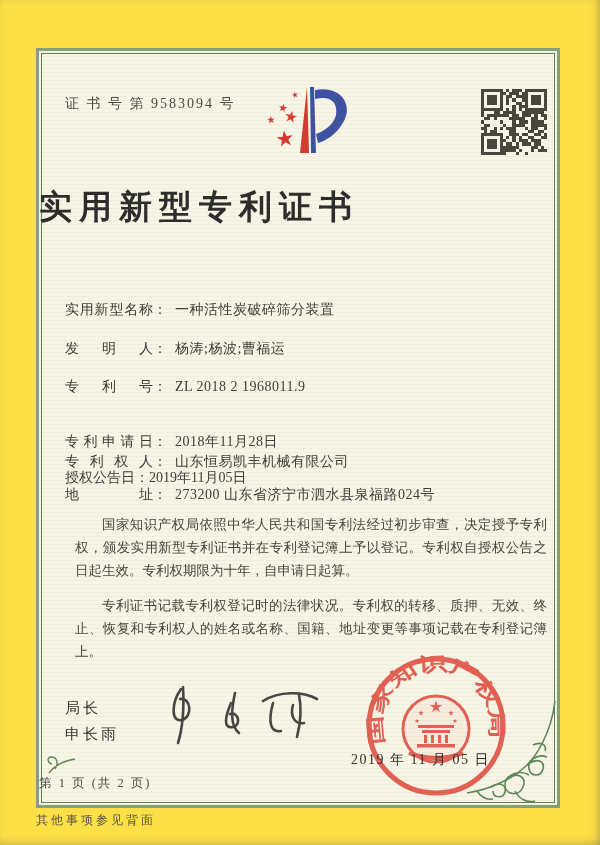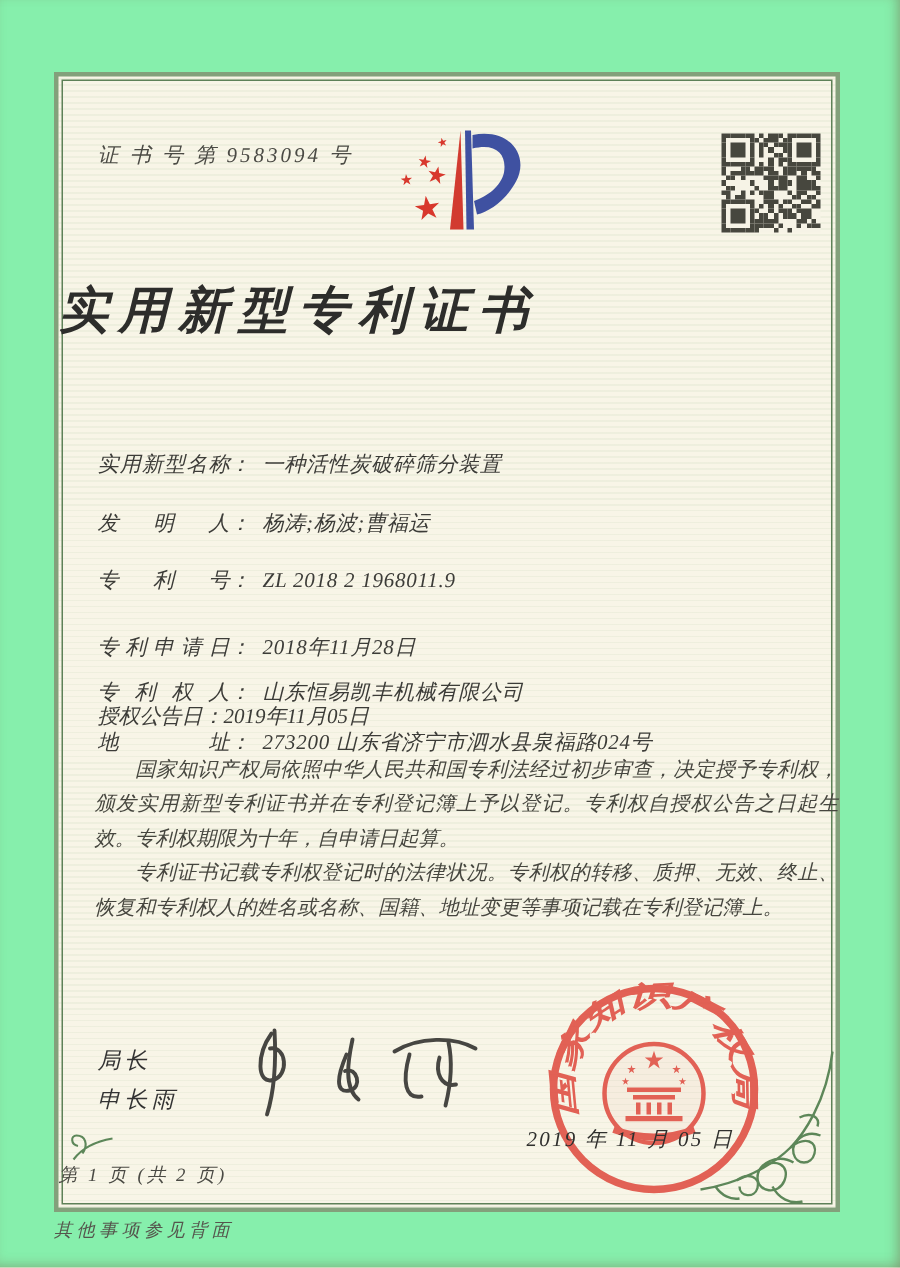--- a/index.html
+++ b/index.html
@@ -3,23 +3,22 @@
 <meta charset="utf-8">
 <style>
   html,body{margin:0;padding:0;}
   body{
     width:600px;height:845px;overflow:hidden;
     font-family:"Liberation Serif","DejaVu Serif",serif;
     background:#efe8d3;
   }
   .page{
     position:relative;width:600px;height:845px;
-    background:#86efac;
+    background:#fde047;
     box-shadow:inset -6px 0 8px -4px rgba(120,110,80,.45), inset 0 -6px 8px -4px rgba(120,110,80,.35);
-    font-style:italic;
   }
   .frame{
     position:absolute;left:36px;top:48px;width:518px;height:754px;
     border:3px solid #83a07b;
     background:
       repeating-linear-gradient(0deg, rgba(150,185,140,.10) 0 1px, rgba(0,0,0,0) 1px 4px),
       #f8f5e7;
   }
   .frame-inner{
     position:absolute;inset:2px;border:1px solid #5e8158;pointer-events:none;
@@ -43,21 +42,21 @@
   .frow{position:absolute;left:0;white-space:nowrap;margin-top:48px;}
   .flabel{display:inline-block;width:88px;text-align:justify;text-align-last:justify;vertical-align:top;}
   .fcolon{display:inline-block;margin-right:8px;}
   .fvalue{letter-spacing:.5px;}
   .grant{position:absolute;left:26px;top:418px;width:492px;font-size:14px;color:#3c3c38;white-space:nowrap;}
   .grant .g2{position:absolute;left:238px;top:0;}
   .legal{
     position:absolute;left:24px;top:450px;width:496px;
     font-size:13.5px;line-height:23px;color:#46463f;text-align:justify;
   }
-  .legal p{margin:0;text-indent:2em;}
+  .legal p{margin:12px;text-indent:2em;}
   .director{position:absolute;left:26px;top:644px;font-size:15px;color:#333;letter-spacing:3px;line-height:26px;}
   .signature{position:absolute;left:108px;top:628px;}
   .seal{position:absolute;left:312px;top:590px;opacity:.92;}
   .seal-date{
     position:absolute;left:312px;top:700px;font-size:14px;color:#2f2f2d;
     letter-spacing:1.5px;white-space:nowrap;z-index:3;
   }
   .page-num{
     position:absolute;left:0;top:724px;width:518px;
     font-size:12.5px;color:#4a4a44;letter-spacing:2px;
@@ -543,21 +542,21 @@
     <div class="fields">
       <div class="frow" style="top:0">
         <span class="flabel">实用新型名称</span><span class="fcolon">：</span><span class="fvalue">一种活性炭破碎筛分装置</span>
       </div>
       <div class="frow" style="top:39px">
         <span class="flabel">发明人</span><span class="fcolon">：</span><span class="fvalue">杨涛;杨波;曹福运</span>
       </div>
       <div class="frow" style="top:77px">
         <span class="flabel">专利号</span><span class="fcolon">：</span><span class="fvalue">ZL 2018 2 1968011.9</span>
       </div>
-      <div class="frow" style="top:122px">
+      <div class="frow" style="top:132px">
         <span class="flabel">专利申请日</span><span class="fcolon">：</span><span class="fvalue">2018年11月28日</span>
       </div>
       <div class="frow" style="top:152px">
         <span class="flabel">专利权人</span><span class="fcolon">：</span><span class="fvalue">山东恒易凯丰机械有限公司</span>
       </div>
       <div class="frow" style="top:185px">
         <span class="flabel">地址</span><span class="fcolon">：</span><span class="fvalue">273200 山东省济宁市泗水县泉福路024号</span>
       </div>
     </div>
 

